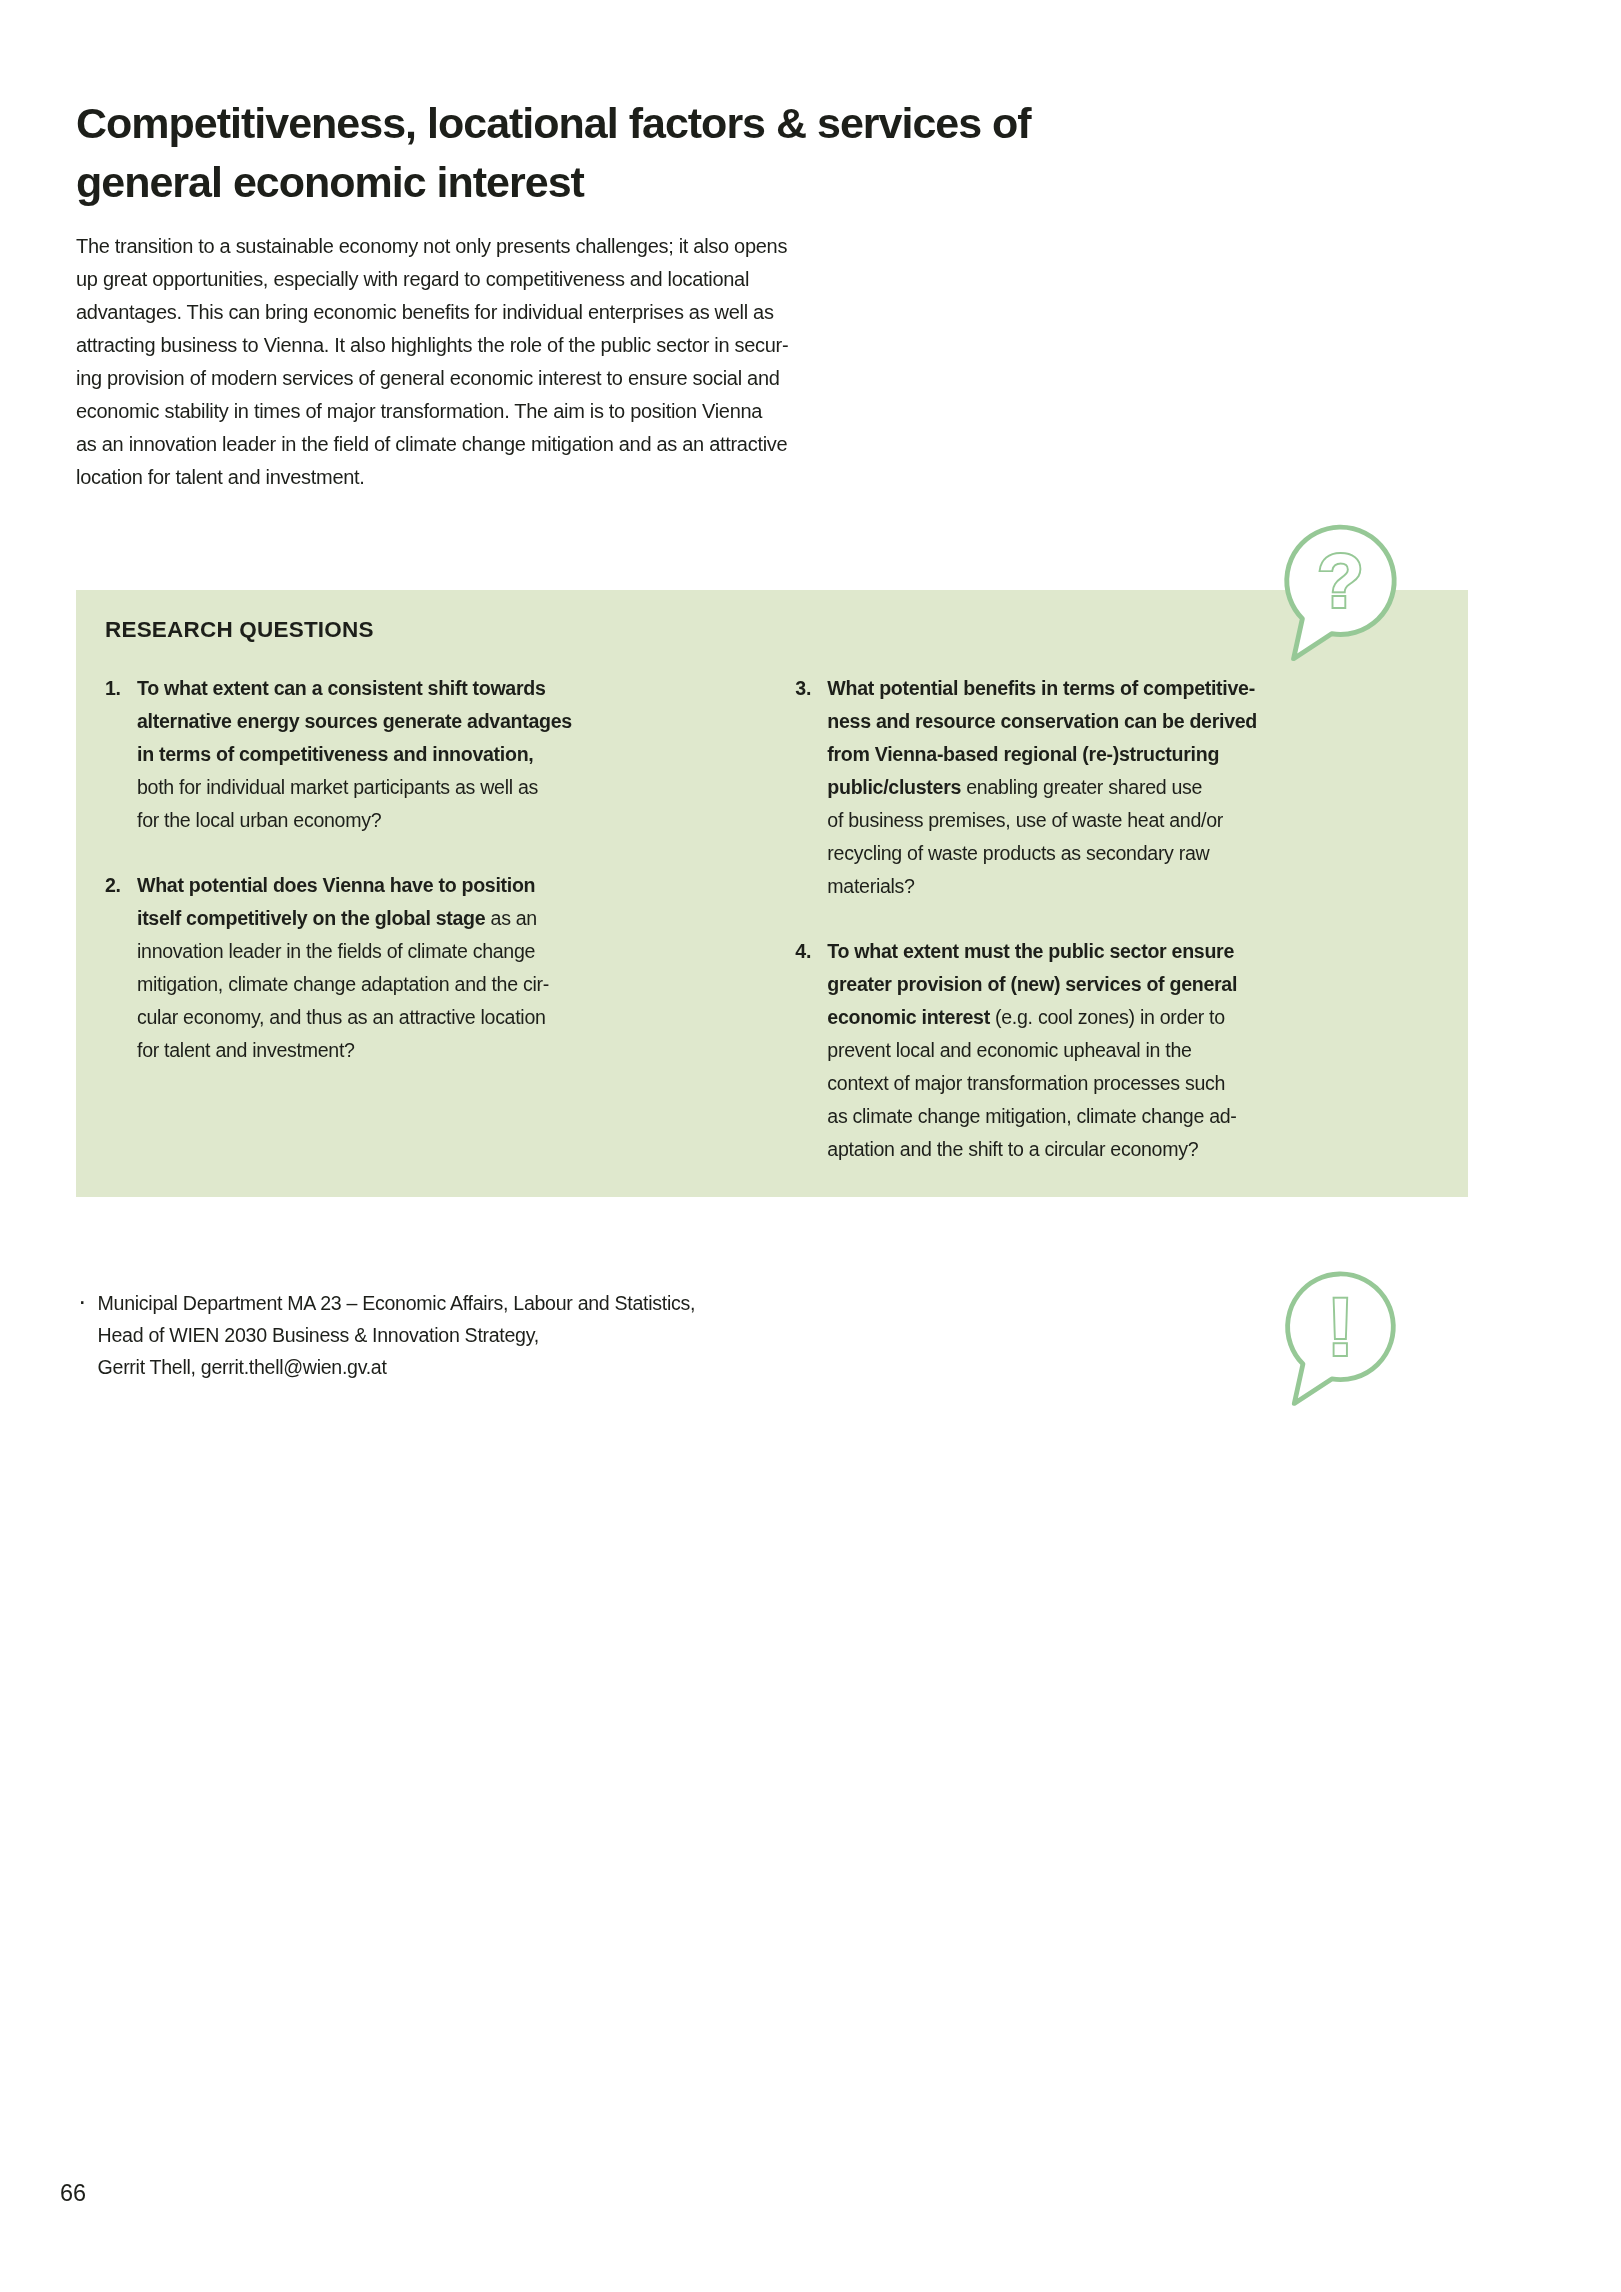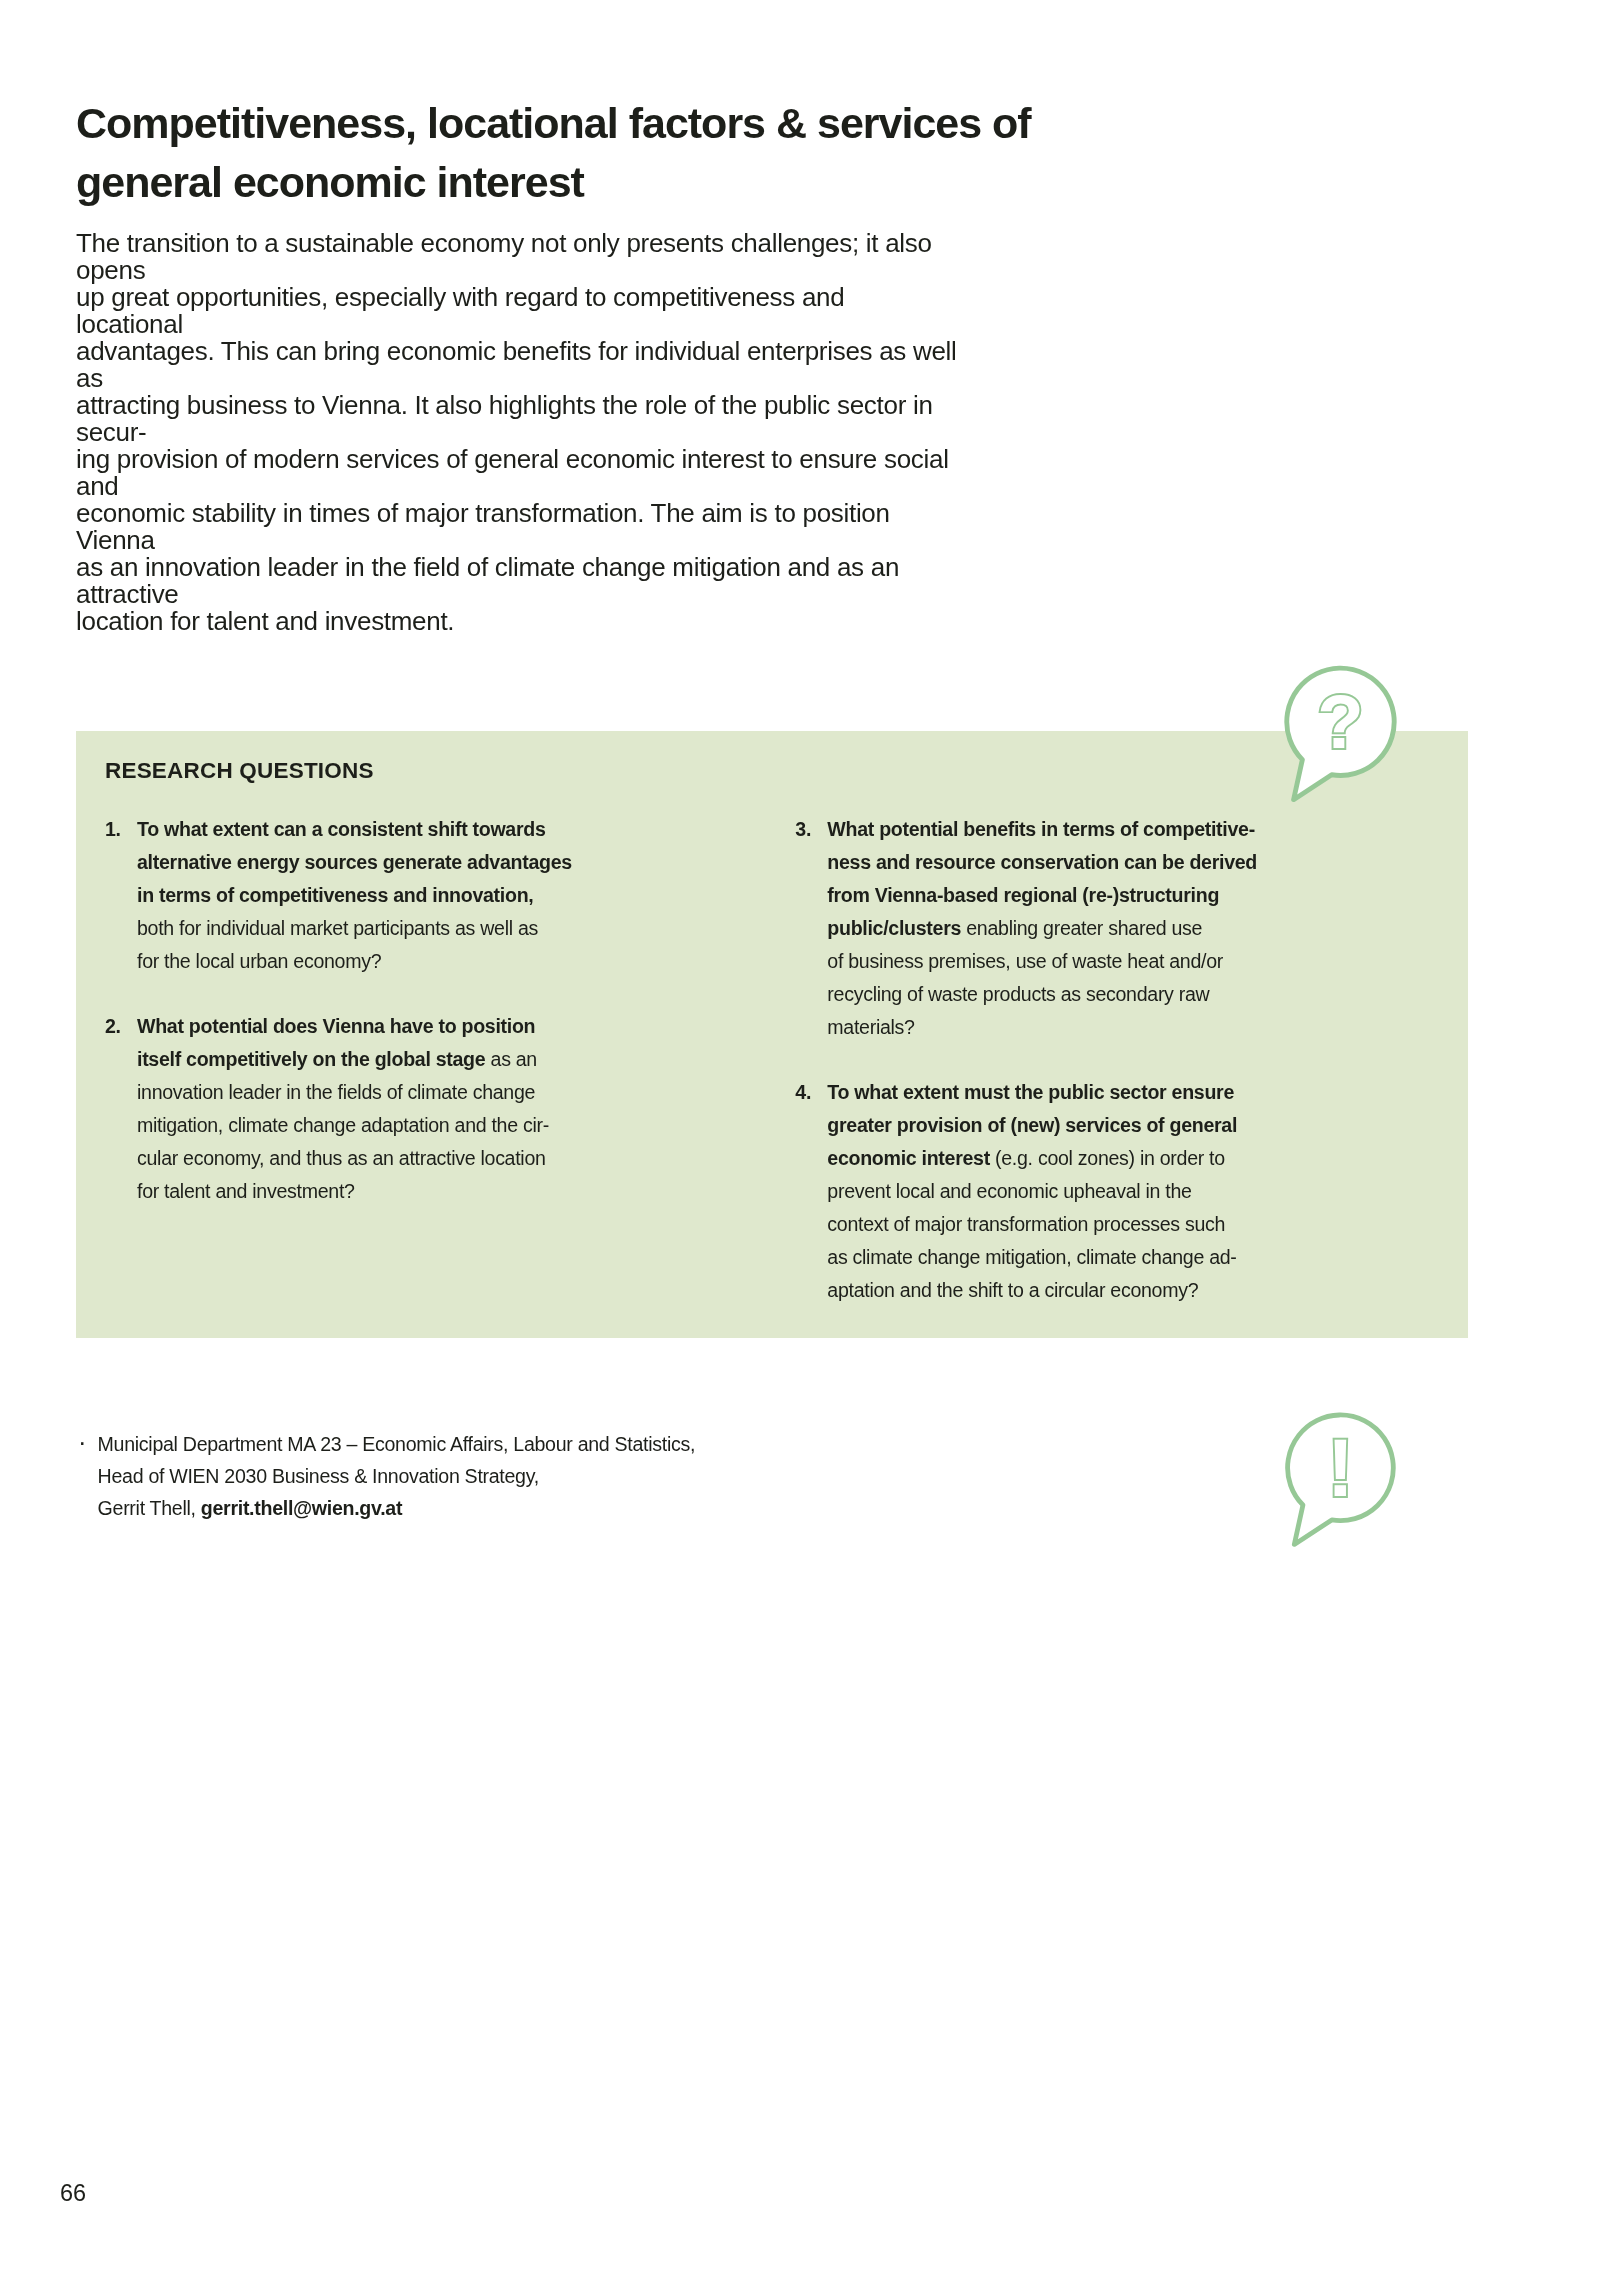--- a/index.html
+++ b/index.html
@@ -24,22 +24,22 @@
   h1.title {
     margin: 0;
     font-size: 43px;
     line-height: 59px;
     font-weight: bold;
     letter-spacing: -1px;
     white-space: pre-line;
   }
   p.intro {
     margin: 17.6px 0 0 0;
-    font-size: 26px;
-    line-height: 27px;
+    font-size: 20px;
+    line-height: 33px;
     letter-spacing: -0.3px;
     white-space: pre-line;
     max-width: 882px;
   }
   .rq-box {
     position: relative;
     margin-top: 96px;
     background: var(--box-green, #dfe8cd);
     padding: 27.4px 27.4px 31px 29px;
     width: 1392px;
@@ -116,21 +116,21 @@
     max-width: 882px;
   }
   .tl-bullet {
     position: absolute;
     left: 2px;
     top: -2px;
     font-size: 25.5px;
   }
   .tl-text { white-space: pre-line; }
   .tl-email {
-    font-weight: bold;
+    font-weight: normal;
     color: inherit;
     text-decoration: none;
   }
   .bubble-icon.e {
     width: 123px;
     left: 1201px;
     top: -19.6px;
   }
   .page-number {
     position: absolute;

